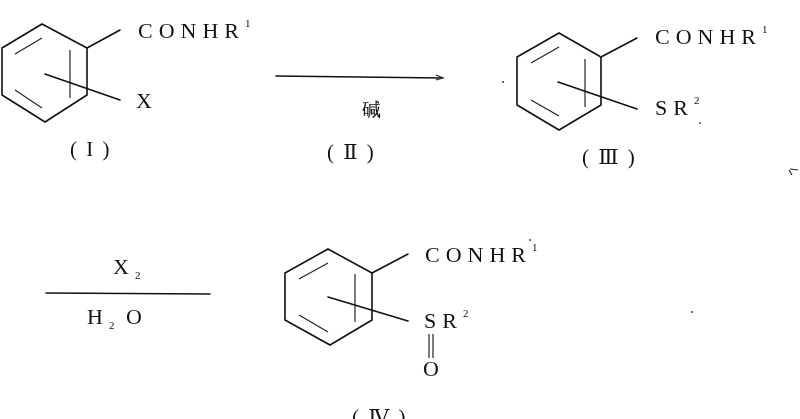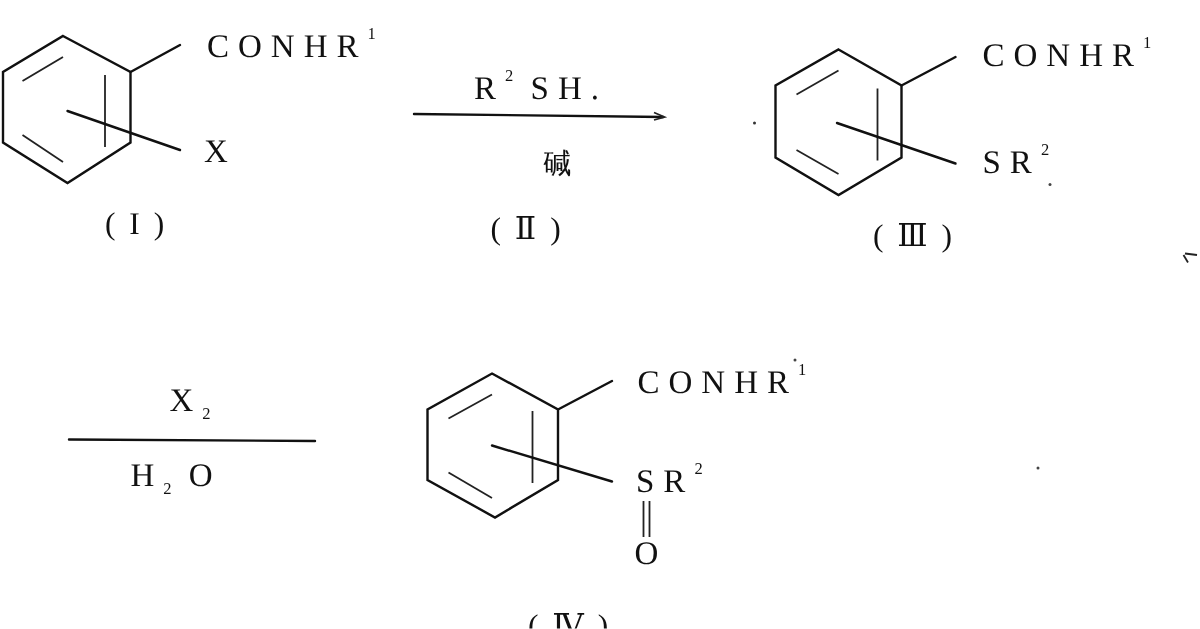--- a/index.html
+++ b/index.html
@@ -80,23 +80,20 @@
   </svg>
 
   <div class="lbl big" style="left:138px; top:8px;">
     <span>CONHR</span><span class="sup">1</span>
   </div>
   <div class="lbl big" style="left:136px; top:78px;">
     <span>X</span>
   </div>
   <div class="lbl num" style="left:70px; top:127px;">( I )</div>
 
-  <div class="lbl big" style="left:316px; top:36px;">
-    <span>R</span><span class="sup">2</span>&nbsp;<span>SH.</span>
-  </div>
   <div class="lbl cjk" style="left:362px; top:88px;">碱</div>
   <div class="lbl num" style="left:327px; top:130px;">( Ⅱ )</div>
 
   <div class="lbl big" style="left:655px; top:14px;">
     <span>CONHR</span><span class="sup">1</span>
   </div>
   <div class="lbl big" style="left:655px; top:85px;">
     <span>SR</span><span class="sup">2</span>
   </div>
   <div class="lbl num" style="left:582px; top:135px;">( Ⅲ )</div>

